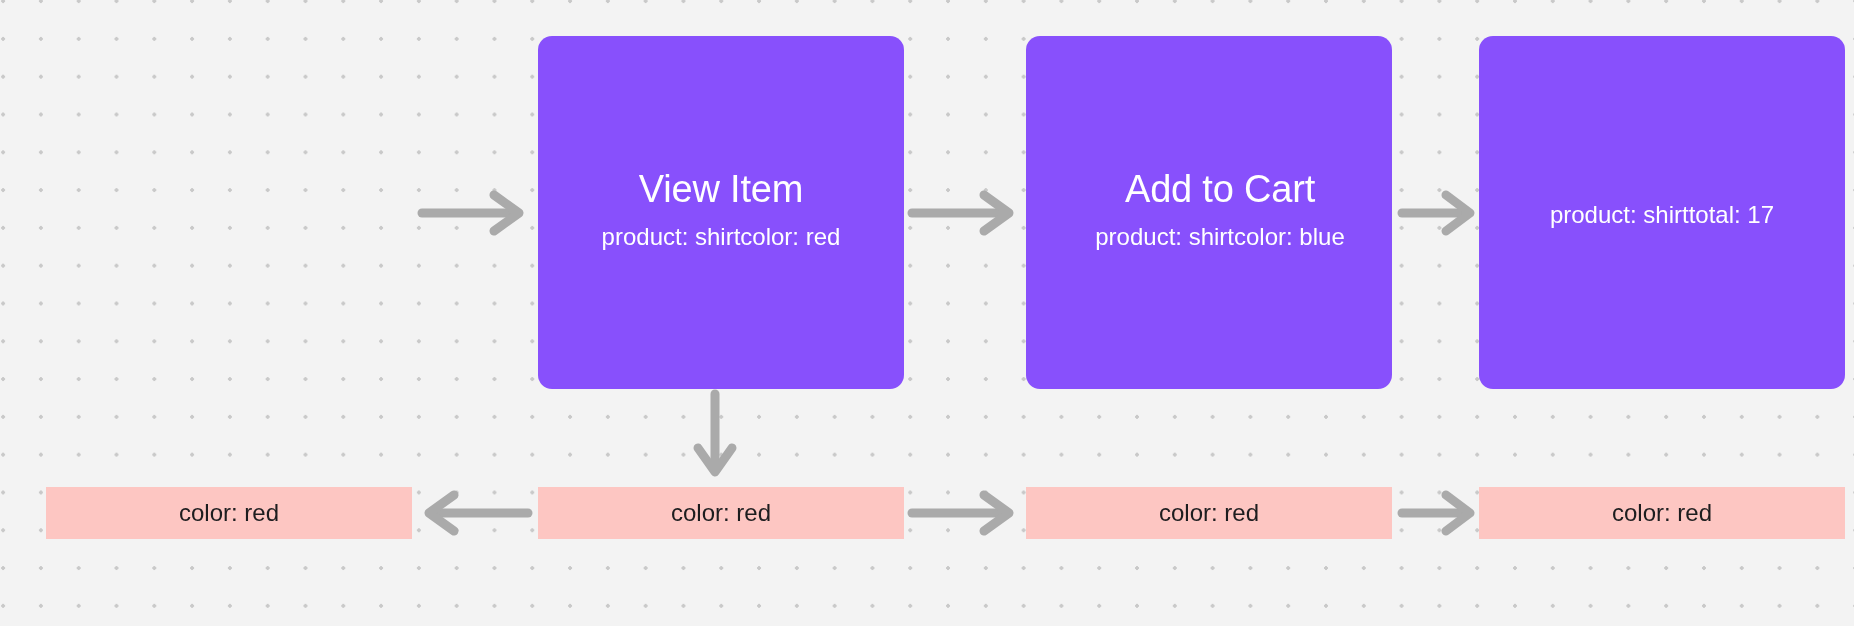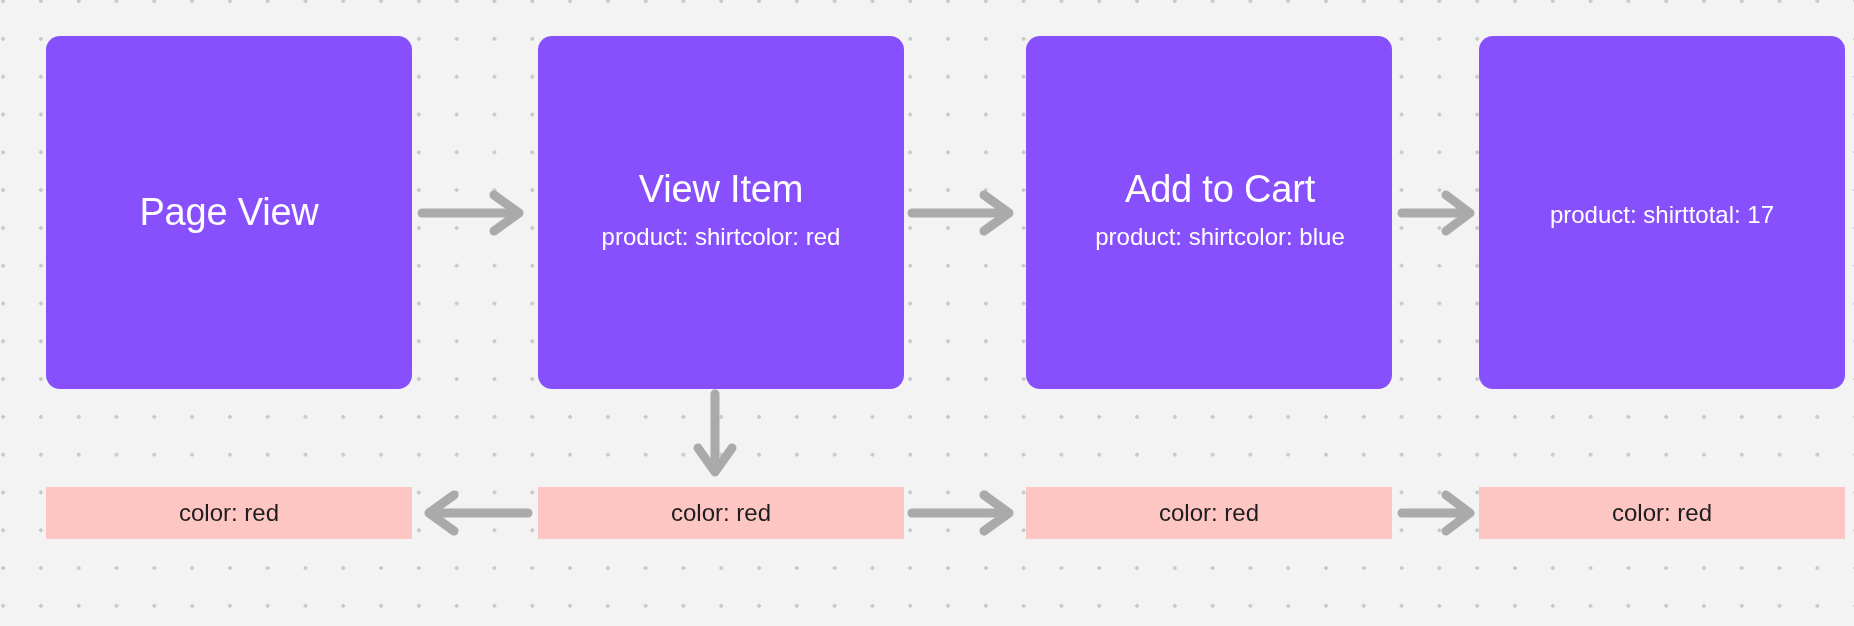--- a/index.html
+++ b/index.html
@@ -87,24 +87,20 @@
     position: absolute;
     pointer-events: none;
   }
   .arrow svg { display: block; overflow: visible; }
 </style>
 </head>
 <body>
 
 <div id="flow-canvas">
 
-  <div class="event-node title-only" style="left:46px; top:36px;">
-    <div class="node-title">Page View</div>
-
-  </div>
 
   <div class="event-node" style="left:538px; top:36px;">
     <div class="node-title">View Item</div>
     <div class="node-props">
       <div class="node-prop">product: shirt</div>
       <div class="node-prop">color: red</div>
     </div>
   </div>
 
   <div class="event-node" style="left:1026px; top:36px;padding-left:36px;">

